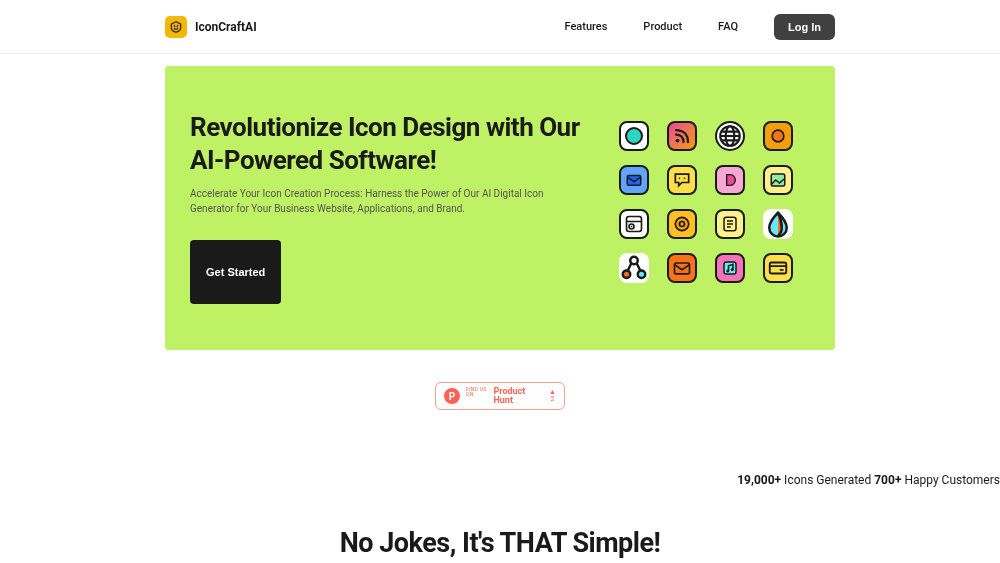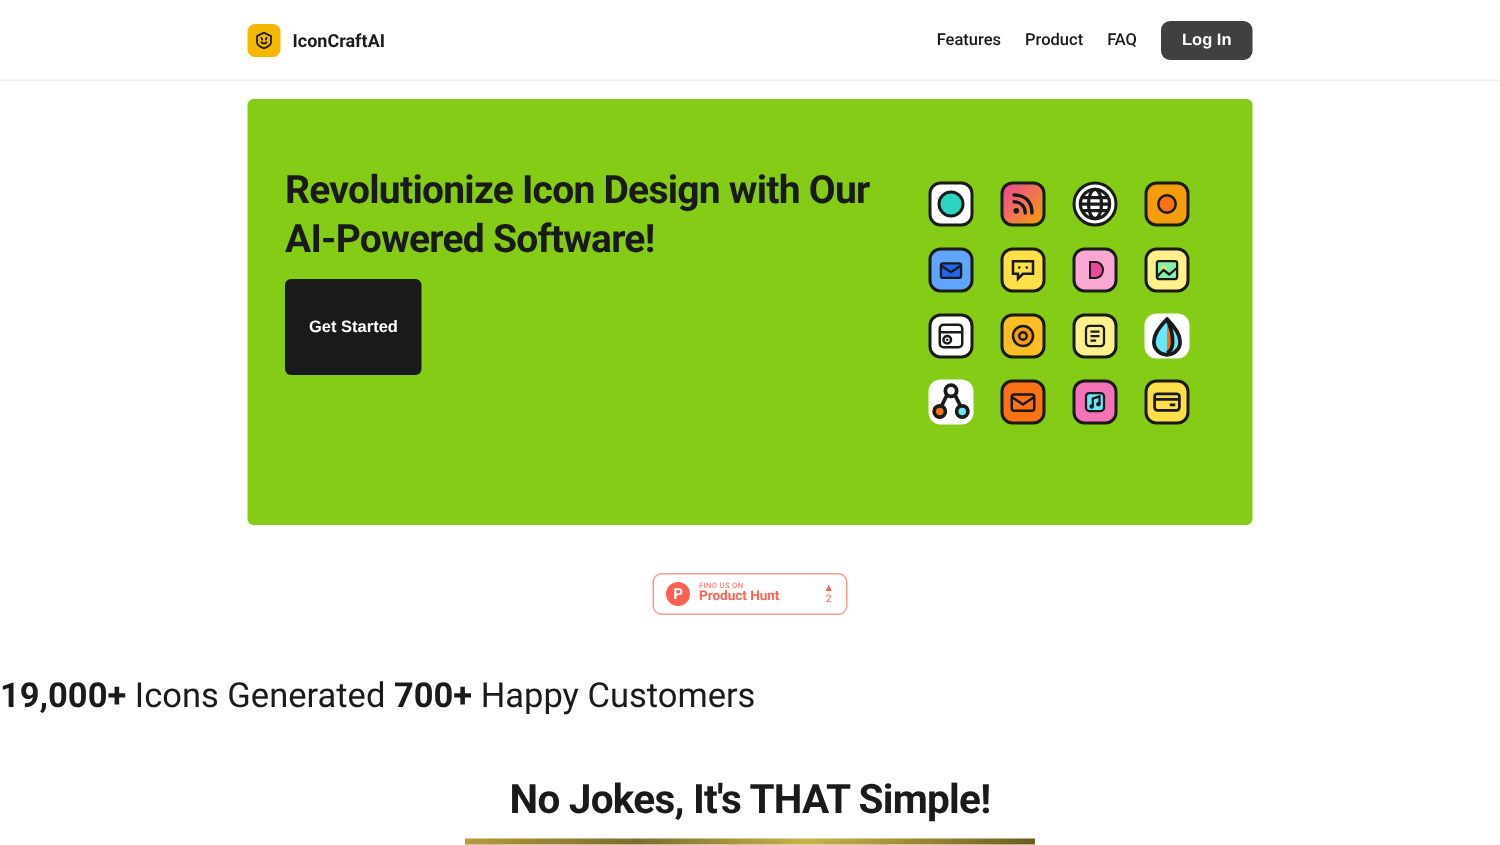--- a/index.html
+++ b/index.html
@@ -34,42 +34,42 @@
     justify-content: center;
     font-size: 13px;
   }
   .brand-name {
     font-size: 12px;
     font-weight: 700;
   }
   .nav {
     display: flex;
     align-items: center;
-    gap: 16px;
+    gap: 36px;
   }
   .nav-link {
     font-size: 11px;
     font-weight: 500;
     color: #1a1a1a;
     text-decoration: none;
     cursor: pointer;
   }
   .login-btn {
     background: #404040;
     color: #fff;
     border: none;
     padding: 7px 14px;
     border-radius: 6px;
     font-size: 11px;
     font-weight: 600;
     cursor: pointer;
   }
   .hero {
     margin: 12px 165px 0;
-    background: #84cc16;
+    background: #bef264;
     border-radius: 4px;
     padding: 45px 32px 45px 25px;
     display: flex;
     justify-content: space-between;
     align-items: flex-start;
     min-height: 284px;
     gap: 24px;
   }
   .hero-left {
     max-width: 400px;
@@ -135,44 +135,44 @@
     background: #ff6154;
     color: #fff;
     font-size: 10px;
     font-weight: 700;
     display: flex;
     align-items: center;
     justify-content: center;
   }
   .ph-text {
     display: flex;
-    flex-direction: column;
+    flex-direction: row;
     line-height: 1;
     flex: 1;
   }
   .ph-small {
     font-size: 5px;
     color: #ff6154;
     letter-spacing: 0.3px;
   }
   .ph-big {
     font-size: 9px;
     font-weight: 700;
     color: #ff6154;
   }
   .ph-up {
     font-size: 7px;
     color: #ff6154;
     text-align: center;
     line-height: 1;
   }
   .stats {
-    text-align: left;
-    font-size: 23px;
-    margin-top: 40px;
+    text-align: right;
+    font-size: 12px;
+    margin-top: 63px;
     font-weight: 400;
   }
   .stats b { font-weight: 700; }
   .simple {
     text-align: center;
     font-size: 27px;
     font-weight: 700;
     margin-top: 40px;
     letter-spacing: -0.5px;
   }
@@ -199,20 +199,21 @@
     <a class="nav-link">Features</a>
     <a class="nav-link">Product</a>
     <a class="nav-link">FAQ</a>
     <button class="login-btn">Log In</button>
   </div>
 </div>
 
 <div class="hero">
   <div class="hero-left">
     <h1 class="hero-title">Revolutionize Icon Design with Our AI-Powered Software!</h1>
+    <p class="hero-sub">Accelerate Your Icon Creation Process: Harness the Power of Our AI Digital Icon Generator for Your Business Website, Applications, and Brand.</p>
     <button class="cta">Get Started</button>
   </div>
 
   <div class="icon-grid">
 
     <div class="g-icon" style="background:#fff">
       <svg width="24" height="24" viewBox="0 0 24 24">
           <circle cx="12" cy="12" r="8" fill="#2dd4bf" stroke="#1a1a1a" stroke-width="2"></circle>
         </svg>
     </div>

